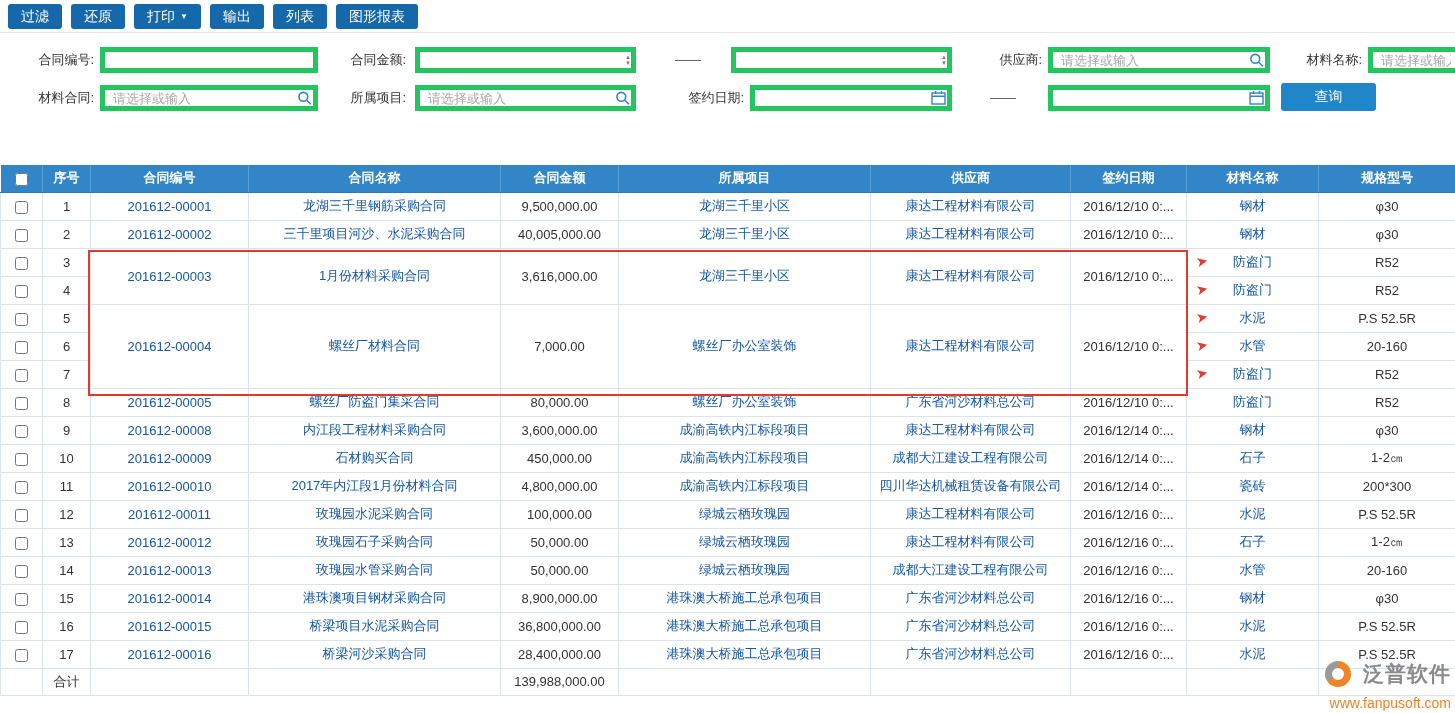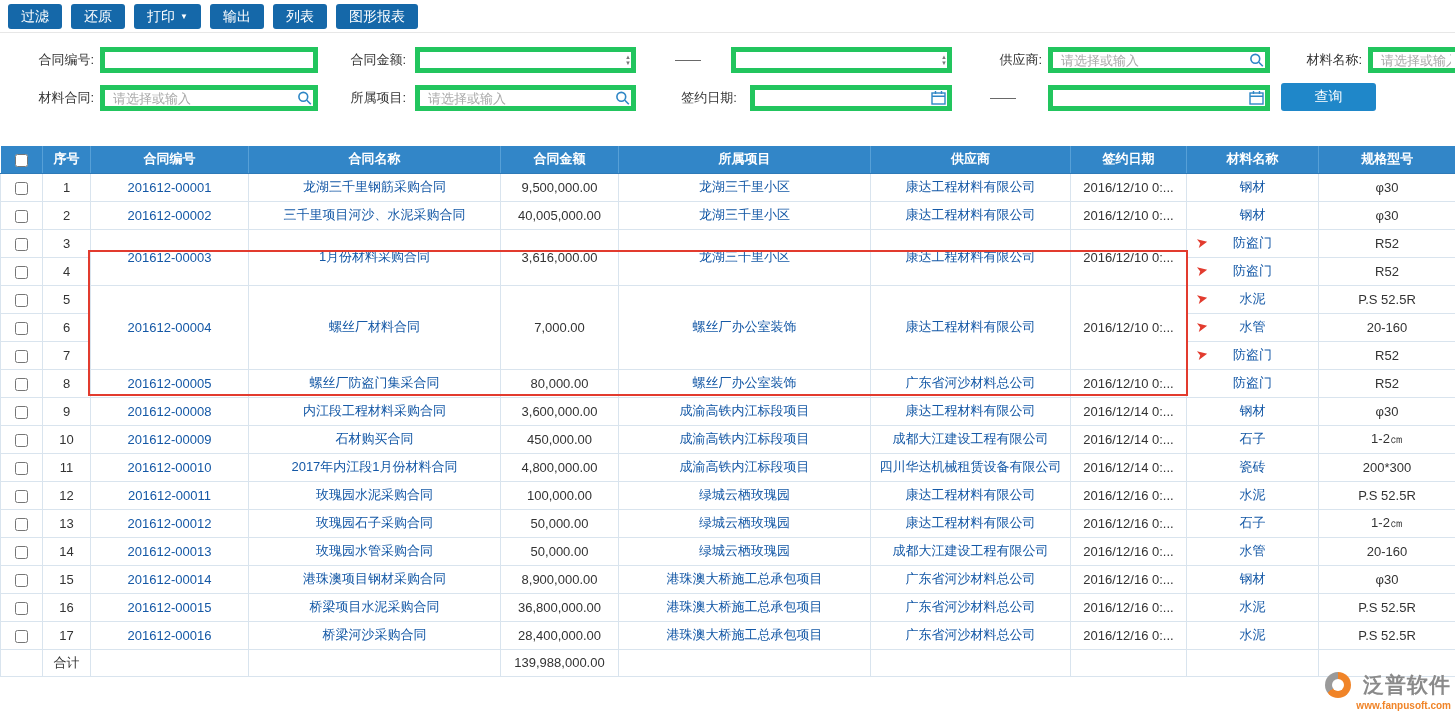--- a/index.html
+++ b/index.html
@@ -8,21 +8,21 @@
          font-family:"Liberation Sans","DejaVu Sans",sans-serif; }
 
   
   .toolbar { height:32px; padding:4px 0 0 8px; display:flex; gap:9px; align-items:flex-start; }
   .tbtn { background:#1568a9; color:#fff; border:none; border-radius:3px; height:25px;
           padding:8px 13px; font-size:14px; cursor:pointer; display:inline-flex; align-items:center;
           gap:5px; font-family:inherit; white-space:nowrap; }
   .tbtn .caret { font-size:8px; line-height:1; }
 
   
-  .filters { position:relative; height:114px; border-top:1px solid #e7e7e7; }
+  .filters { position:relative; height:133px; border-top:1px solid #e7e7e7; }
   .flabel { position:absolute; font-size:13px; color:#333; text-align:right; line-height:26px; }
   .fwrap { position:absolute; height:26px; }
   .fwrap input { width:100%; height:26px; border:5px solid #22c55e; border-radius:0;
                  font-size:13px; padding:0 26px 0 8px; font-family:inherit; color:#333; background:#fff; }
   .fwrap input.noicon { padding-right:8px; }
   .fwrap input::placeholder { color:#a8a8a8; }
   .ficon { position:absolute; right:6px; top:50%; transform:translateY(-50%); display:flex; cursor:pointer; }
   .spin { flex-direction:column; align-items:center; line-height:6px; color:#777; font-size:6px; right:5px; }
   .spin i { font-style:normal; height:6px; }
   .dash { position:absolute; font-size:13px; color:#555; line-height:26px; text-align:center; }
@@ -48,21 +48,21 @@
   
   .hl-box { position:absolute; left:88px; top:250px; width:1100px; height:146px;
             border:2px solid #e23b2e; pointer-events:none; z-index:4; }
   .logo { position:absolute; right:4px; bottom:2px; z-index:5; text-align:right; pointer-events:none; }
   .logo-row { display:flex; align-items:center; justify-content:flex-end; gap:12px; }
   .logo-icon { width:26px; height:26px; border-radius:50%;
                background:conic-gradient(#f08428 0 65%, #9a9a9a 65% 100%); position:relative; }
   .logo-icon::after { content:""; position:absolute; left:7px; top:7px; width:12px; height:12px;
                border-radius:50%; background:#fff; }
   .logo-name { font-size:21px; font-weight:bold; color:#8a8a8a; letter-spacing:1px; }
-  .logo-url { font-size:10px; color:#f08428; margin-top:1px;font-weight:bold; }
+  .logo-url { font-size:14px; color:#f08428; margin-top:7px; }
 </style>
 </head>
 <body>
 
 <div class="toolbar">
   <button class="tbtn">
       <span>过滤</span>
     </button>
   <button class="tbtn">
       <span>还原</span>
@@ -137,21 +137,21 @@
   <span class="fwrap" style="left:415px;top:52px;width:221px;">
     <input placeholder="请选择或输入" style="">
     <span class="ficon">
       <svg width="15" height="15" viewBox="0 0 15 15">
           <circle cx="6.3" cy="6.3" r="4.4" fill="none" stroke="#2e86c5" stroke-width="1.6"></circle>
           <line x1="9.8" y1="9.8" x2="13.8" y2="13.8" stroke="#2e86c5" stroke-width="1.6"></line>
         </svg>
     </span>
   </span>
 
-  <span class="flabel" style="left:674px;top:52px;width:70px;text-align:center;">签约日期:</span>
+  <span class="flabel" style="left:674px;top:52px;width:70px;">签约日期:</span>
   <span class="fwrap" style="left:750px;top:52px;width:202px;">
     <input style="">
     <span class="ficon">
       <svg width="15" height="15" viewBox="0 0 15 15">
           <rect x="1" y="2.5" width="13" height="11" fill="none" stroke="#2e86c5" stroke-width="1.4"></rect>
           <line x1="1" y1="5.8" x2="14" y2="5.8" stroke="#2e86c5" stroke-width="1.4"></line>
           <line x1="4.5" y1="0.5" x2="4.5" y2="3.5" stroke="#2e86c5" stroke-width="1.4"></line>
           <line x1="10.5" y1="0.5" x2="10.5" y2="3.5" stroke="#2e86c5" stroke-width="1.4"></line>
         </svg>
     </span>

